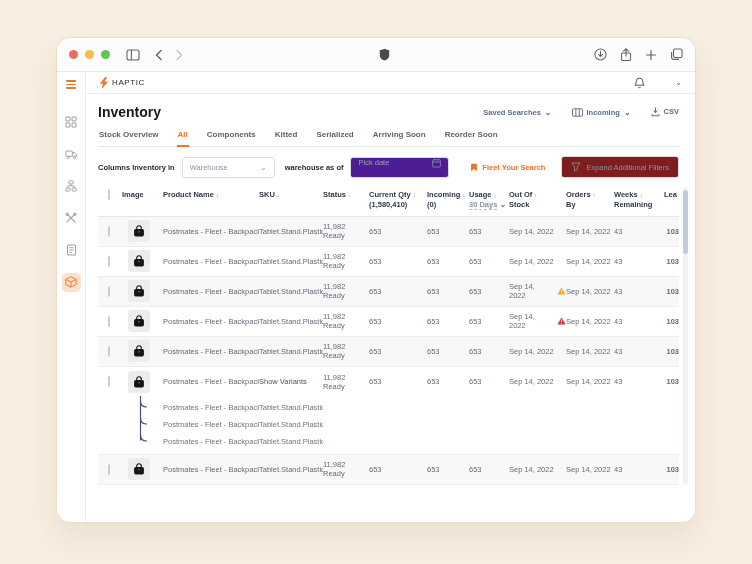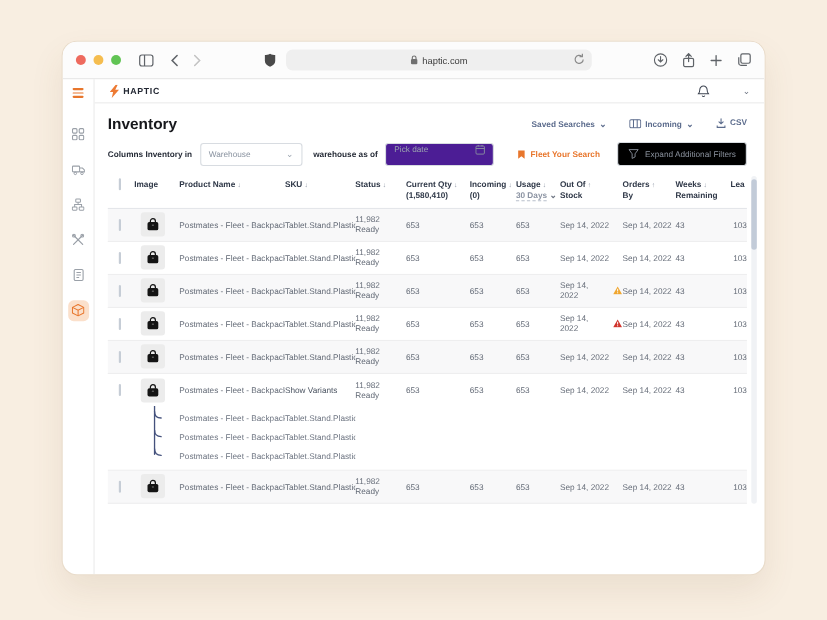--- a/index.html
+++ b/index.html
@@ -31,21 +31,21 @@
   .hamburger { display:flex; flex-direction:column; gap:2px; margin-bottom:24px; cursor:pointer; }
   .hamburger i { display:block; width:10px; height:1.6px; background:#e8762c; border-radius:1px; }
   .snav { display:flex; flex-direction:column; gap:13px; align-items:center; }
   .sitem { width:19px; height:19px; display:flex; align-items:center; justify-content:center; border-radius:5px; }
   .sitem.active { background:#fbe0cb; }
   .main { flex:1; display:flex; flex-direction:column; min-width:0; }
 
   .appbar { height:22px; flex:0 0 22px; border-bottom:1px solid #ececec; display:flex;
     align-items:center; padding:0 13px; }
   .logo { display:flex; align-items:center; gap:3px; }
-  .logo-text { font-size:8px; font-weight:bold; letter-spacing:.6px; color:#232833; }
+  .logo-text { font-size:8px; font-weight:normal; letter-spacing:.6px; color:#232833; }
   .appbar-right { margin-left:auto; display:flex; align-items:center; gap:30px; }
   .chev { font-size:8px; color:#6b7280; }
 
   
   .content { flex:1; padding:10px 16px 12px 12px; display:flex; flex-direction:column; min-height:0; }
   .title-row { display:flex; align-items:center; }
   .page-title { font-size:14px; font-weight:bold; color:#17181c; }
   .title-actions { margin-left:auto; display:flex; align-items:center; gap:20px; }
   .t-act { display:flex; align-items:flex-start; gap:4px; font-size:7.5px; color:#5b6b8c; font-weight:bold; cursor:pointer; }
 
@@ -56,35 +56,35 @@
   .filter-row { display:flex; align-items:center; margin-top:9px; font-size:7.5px; }
   .f-label { font-weight:bold; color:#1f2531; }
   .f-select { width:93px; height:21px; border:1px solid #d8dce1; border-radius:3px; margin:0 10px 0 7px;
     display:flex; align-items:center; padding:0 7px; color:#8a93a0; background:#fff; }
   .f-select .chev { margin-left:auto; color:#9aa3af; }
   .f-date { width:99px; height:21px; border:1px solid #d8dce1; border-radius:3px; margin-left:7px;
     display:flex; align-items:flex-start; padding:0 7px; color:#9aa3af; background:#4c1d95; }
   .f-date .cal { margin-left:auto; }
   .save-search { margin-left:auto; display:flex; align-items:center; gap:4px; color:#e8762c;
     font-weight:bold; cursor:pointer; }
-  .expand-btn { margin-left:16px; height:22px; border:1px solid #d8dce1; border-radius:3px; background:#000000;
+  .expand-btn { margin-left:16px; height:22px; border:1px solid #d8dce1; border-radius:3px; background:#7f1d1d;
     display:flex; align-items:center; gap:5px; padding:0 9px; color:#8a919d; cursor:pointer; font-size:7.5px; }
 
   
   .table { margin-top:9px; position:relative; font-size:7.5px; }
   .thead { display:flex; align-items:flex-start; padding:3px 0 5px; border-bottom:1px solid #e4e6ea;
     color:#2e3747; font-weight:bold; line-height:1.35; }
   .th .sub { display:block; font-weight:bold; }
   .sort { font-size:6px; color:#8b93a2; margin-left:2px; }
   .usage-dd { color:#8b93a2; border-bottom:1px dashed #b9c0cc; cursor:pointer; font-weight:bold;margin-top:25px; }
 
   .c0{width:24px; padding-left:10px;} .c1{width:41px;} .c2{width:96px;} .c3{width:64px;}
   .c4{width:46px;} .c5{width:58px;} .c6{width:42px;} .c7{width:40px;} .c8{width:57px;}
   .c9{width:48px;} .c10{width:50px;} .c11{flex:1; overflow:hidden; white-space:nowrap;}
-  .num-right { text-align:right; }
+  .num-right { text-align:right;font-weight:bold; }
 
   .row { display:flex; align-items:center; height:30px; border-bottom:1px solid #eeeeef; color:#646b77; }
   .row.alt { background:#f8f8f9; }
   .row.no-border { border-bottom:none; }
   .cb { width:9px; height:9px; border:1px solid #c6cdd6; border-radius:2px; background:#fff; cursor:pointer; }
   .imgbox { width:22px; height:22px; background:#ececec; border-radius:3px; display:flex;
     align-items:center; justify-content:center; margin-left:6px; }
   .trunc { overflow:hidden; white-space:nowrap; text-overflow:clip; padding-right:6px; }
   .sv-link { color:#4c5562; cursor:pointer; }
   .warn { margin-left:4px; display:inline-flex; }
@@ -123,35 +123,20 @@
       <svg width="9" height="12" viewBox="0 0 9 12">
           <path d="M2 1.5 L6.5 6 L2 10.5" fill="none" stroke="#c3c3c3" stroke-width="1.4" stroke-linecap="round"></path>
         </svg>
     </span>
     <span class="spacer"></span>
     <span class="cicon" style="margin-right:9px">
       <svg width="11" height="13" viewBox="0 0 11 13">
           <path d="M5.5 .8 C7.2 1.8 9 2 10.2 2 V7.4 c0 2.6-2.2 4.3-4.7 5.2 C3 11.7 .8 10 .8 7.4 V2 C2 2 3.8 1.8 5.5 .8 Z" fill="#4a4a4a"></path>
         </svg>
     </span>
-    <div class="urlbar">
-      <span class="cicon">
-        <svg width="7" height="9" viewBox="0 0 7 9">
-            <rect x="0.6" y="3.6" width="5.8" height="4.8" rx="1" fill="#6f6f6f"></rect>
-            <path d="M1.8 3.6 V2.6 a1.7 1.7 0 0 1 3.4 0 V3.6" fill="none" stroke="#6f6f6f" stroke-width="1"></path>
-          </svg>
-      </span>
-      <span>haptic.com</span>
-      <span class="cicon reload">
-        <svg width="11" height="12" viewBox="0 0 12 12">
-            <path d="M10 6 a4 4 0 1 1 -1.3-3" fill="none" stroke="#8a8a8a" stroke-width="1.2"></path>
-            <path d="M9.2 0.5 v2.8 h-2.8" fill="none" stroke="#8a8a8a" stroke-width="1.2"></path>
-          </svg>
-      </span>
-    </div>
     <span class="spacer"></span>
     <div class="chrome-right">
       <span class="cicon">
         <svg width="13" height="13" viewBox="0 0 14 14">
             <circle cx="7" cy="7" r="6" fill="none" stroke="#5f6368" stroke-width="1.1"></circle>
             <path d="M7 3.6 v5 M4.8 6.8 L7 9 l2.2-2.2" fill="none" stroke="#5f6368" stroke-width="1.1" stroke-linecap="round"></path>
           </svg>
       </span>
       <span class="cicon">
         <svg width="12" height="14" viewBox="0 0 12 14">
@@ -288,20 +273,29 @@
                 <svg width="9" height="10" viewBox="0 0 11 12">
                     <path d="M5.5 1 v5.6 M3.2 4.4 L5.5 6.7 L7.8 4.4" fill="none" stroke="#5b6b8c" stroke-width="1.2" stroke-linecap="round"></path>
                     <path d="M1.2 8.6 v2 h8.6 v-2" fill="none" stroke="#5b6b8c" stroke-width="1.2"></path>
                   </svg>
               </span>
               <span>CSV</span>
             </span>
           </div>
         </div>
 
+        <div class="tabs" id="tabs">
+            <div class="tab">Stock Overview</div>
+            <div class="tab active">All</div>
+            <div class="tab">Components</div>
+            <div class="tab">Kitted</div>
+            <div class="tab">Serialized</div>
+            <div class="tab">Arriving Soon</div>
+            <div class="tab">Reorder Soon</div>
+          </div>
 
         <div class="filter-row">
           <span class="f-label">Columns Inventory in</span>
           <div class="f-select">
             <span>Warehouse</span>
             <span class="chev">⌄</span>
           </div>
           <span class="f-label">warehouse as of</span>
           <div class="f-date">
             <span>Pick date</span>

